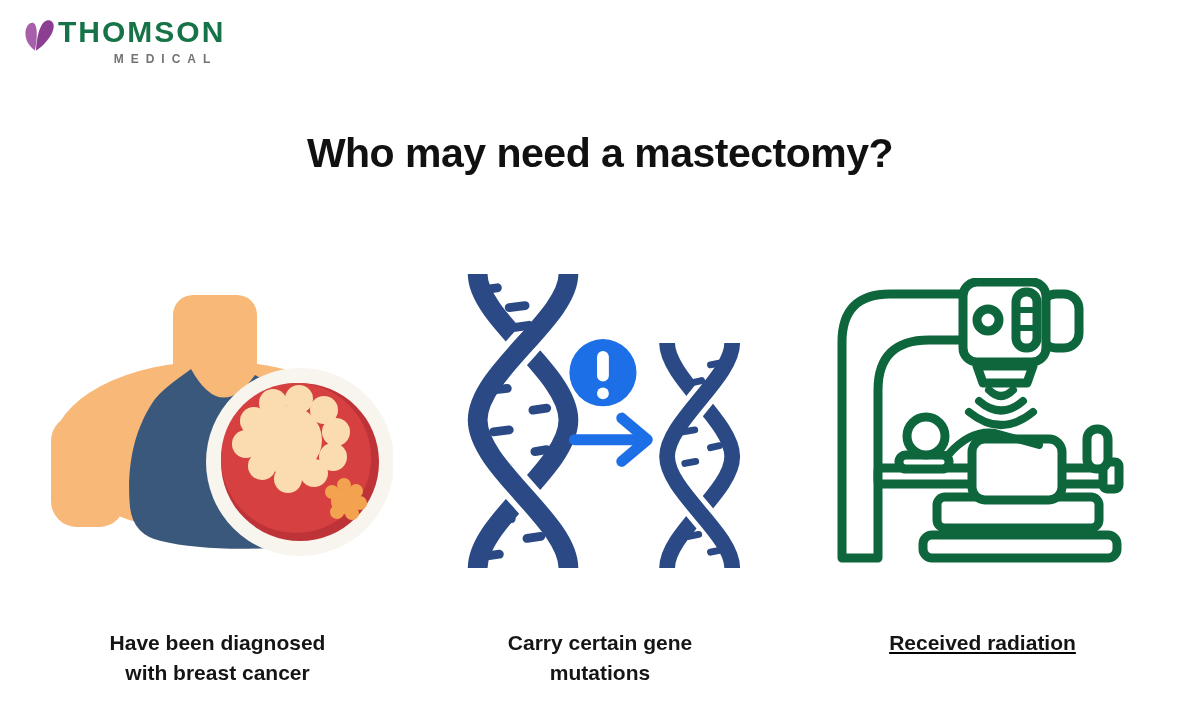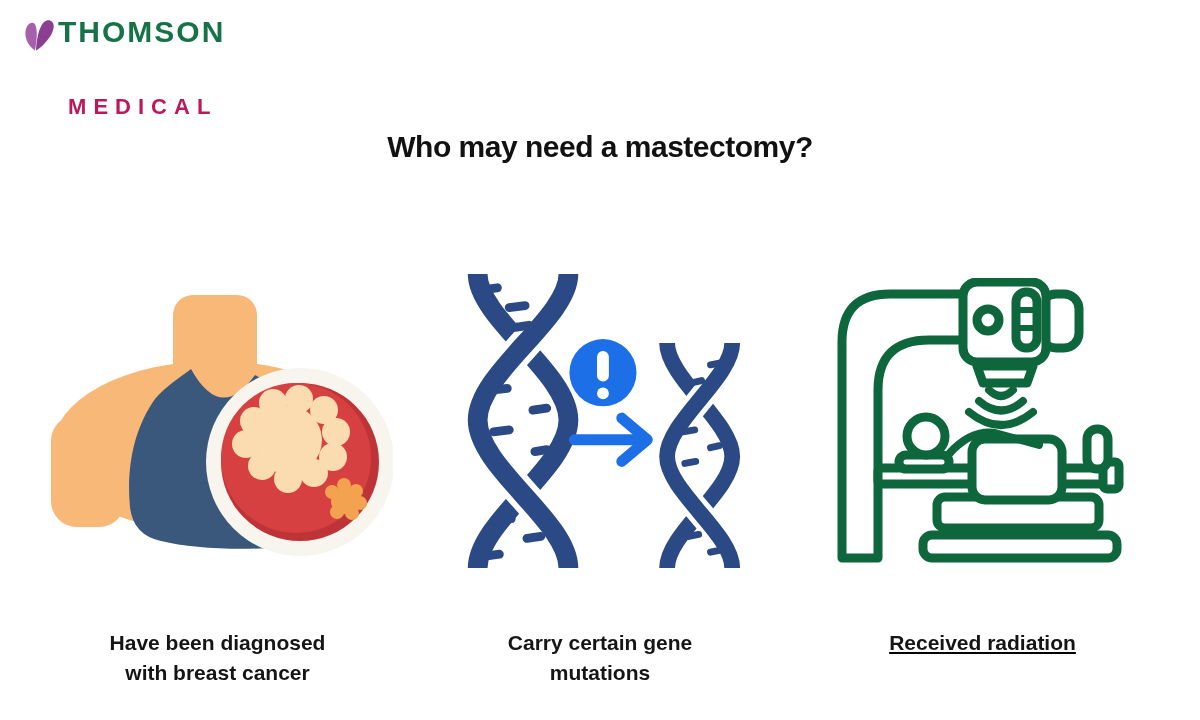--- a/index.html
+++ b/index.html
@@ -3,32 +3,32 @@
 <meta charset="utf-8">
 <style>
   html,body{margin:0;padding:0;background:#fff;}
   .canvas{
     position:relative;width:1200px;height:720px;background:#ffffff;
     overflow:hidden;font-family:"Liberation Sans", sans-serif;
   }
   
   .logo{position:absolute;top:16px;left:22px;display:flex;align-items:flex-start;}
   .logo-butterfly{width:34px;height:40px;margin-top:0;}
-  .logo-text{display:flex;flex-direction:column;margin-left:2px;gap:48px;}
+  .logo-text{display:flex;flex-direction:column;margin-left:2px;}
   .logo-top{
     font-size:30px;font-weight:700;letter-spacing:2px;color:#157347;line-height:32px;
   }
   .logo-bottom{
-    font-size:22px;font-weight:700;letter-spacing:7px;color:#be185d;
+    font-size:12px;font-weight:700;letter-spacing:7px;color:#737373;
     text-align:right;padding-right:8px;line-height:22px;
   }
   
   .title{
     position:absolute;top:130px;left:0;width:100%;margin:0;
-    text-align:center;font-size:30px;font-weight:700;color:#111111;
+    text-align:center;font-size:41px;font-weight:700;color:#111111;
     letter-spacing:-0.5px;
   }
   
   .col{position:absolute;top:258px;display:flex;flex-direction:column;align-items:center;}
   .col1{left:20px;width:395px;}
   .col2{left:430px;width:340px;}
   .col3{left:795px;width:375px;text-decoration:underline;}
   .art{
     height:312px;display:flex;align-items:flex-end;justify-content:center;width:100%;
   }

